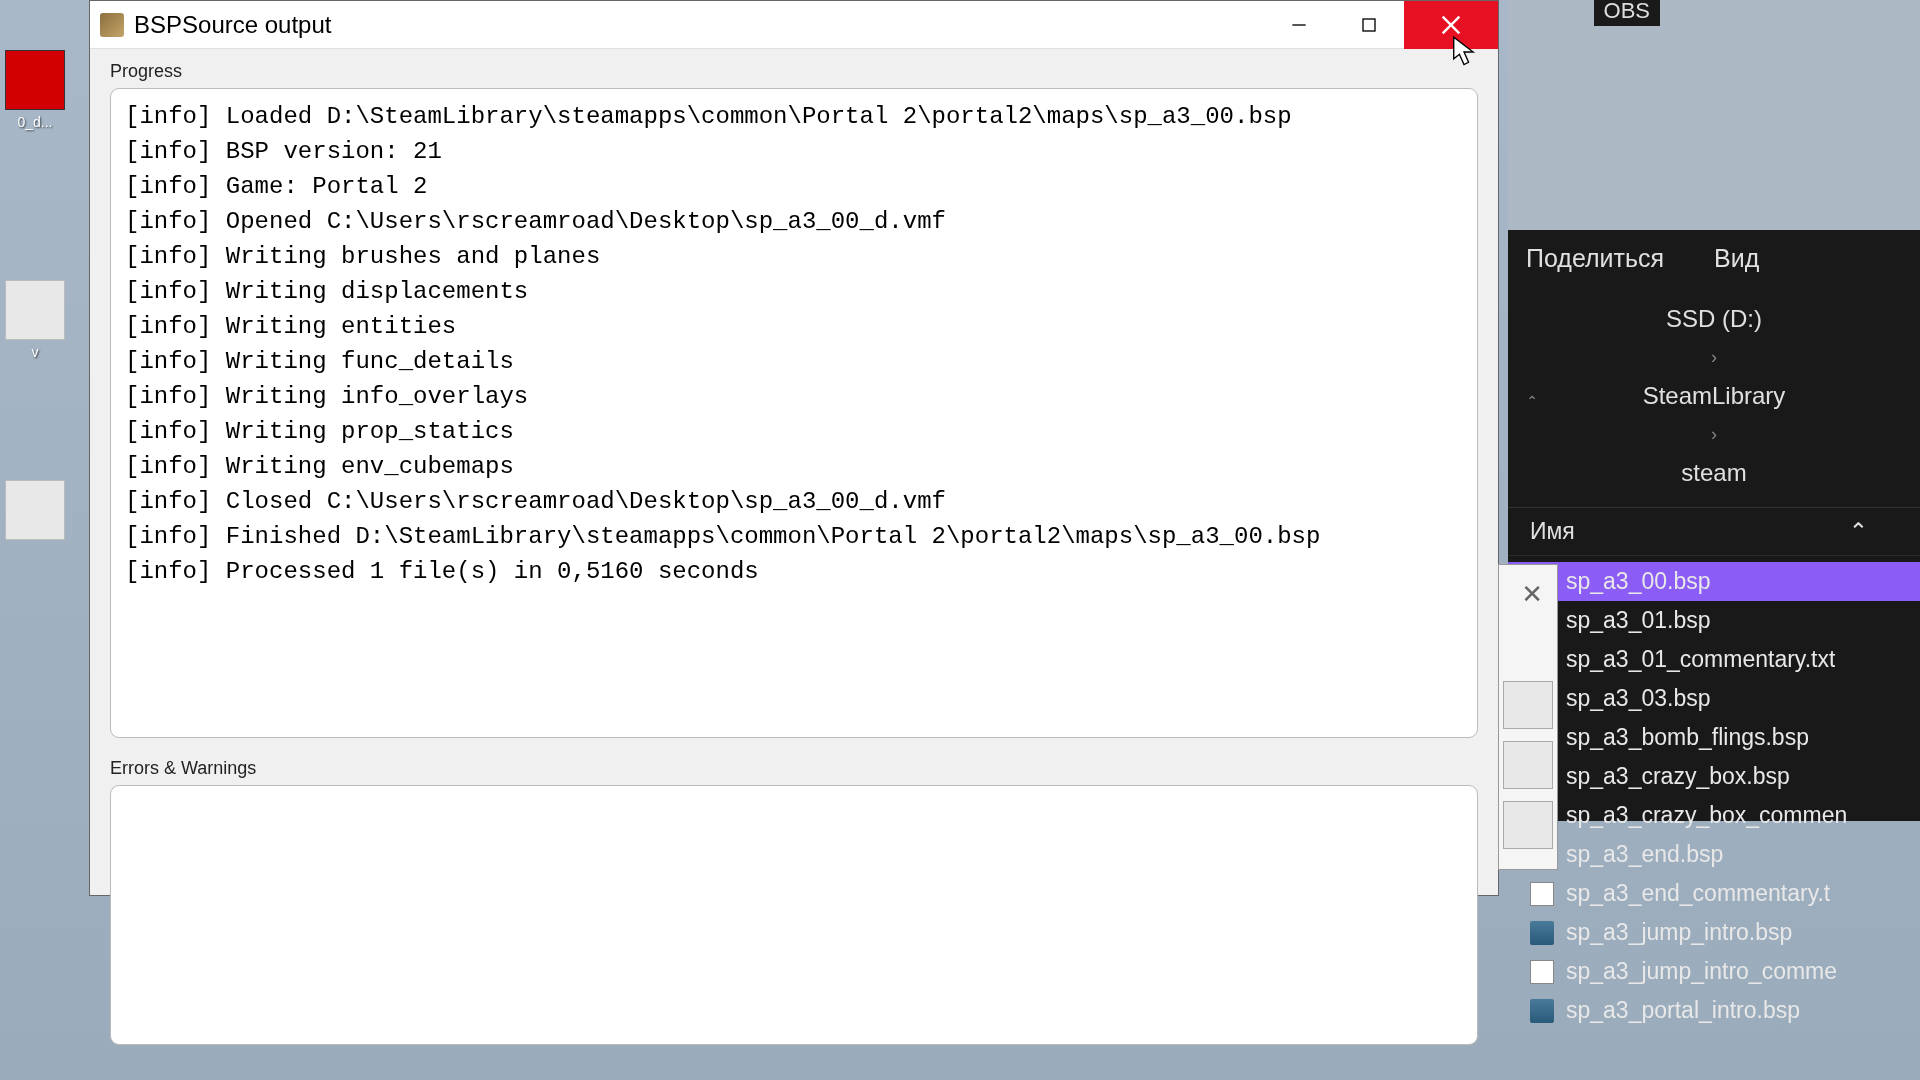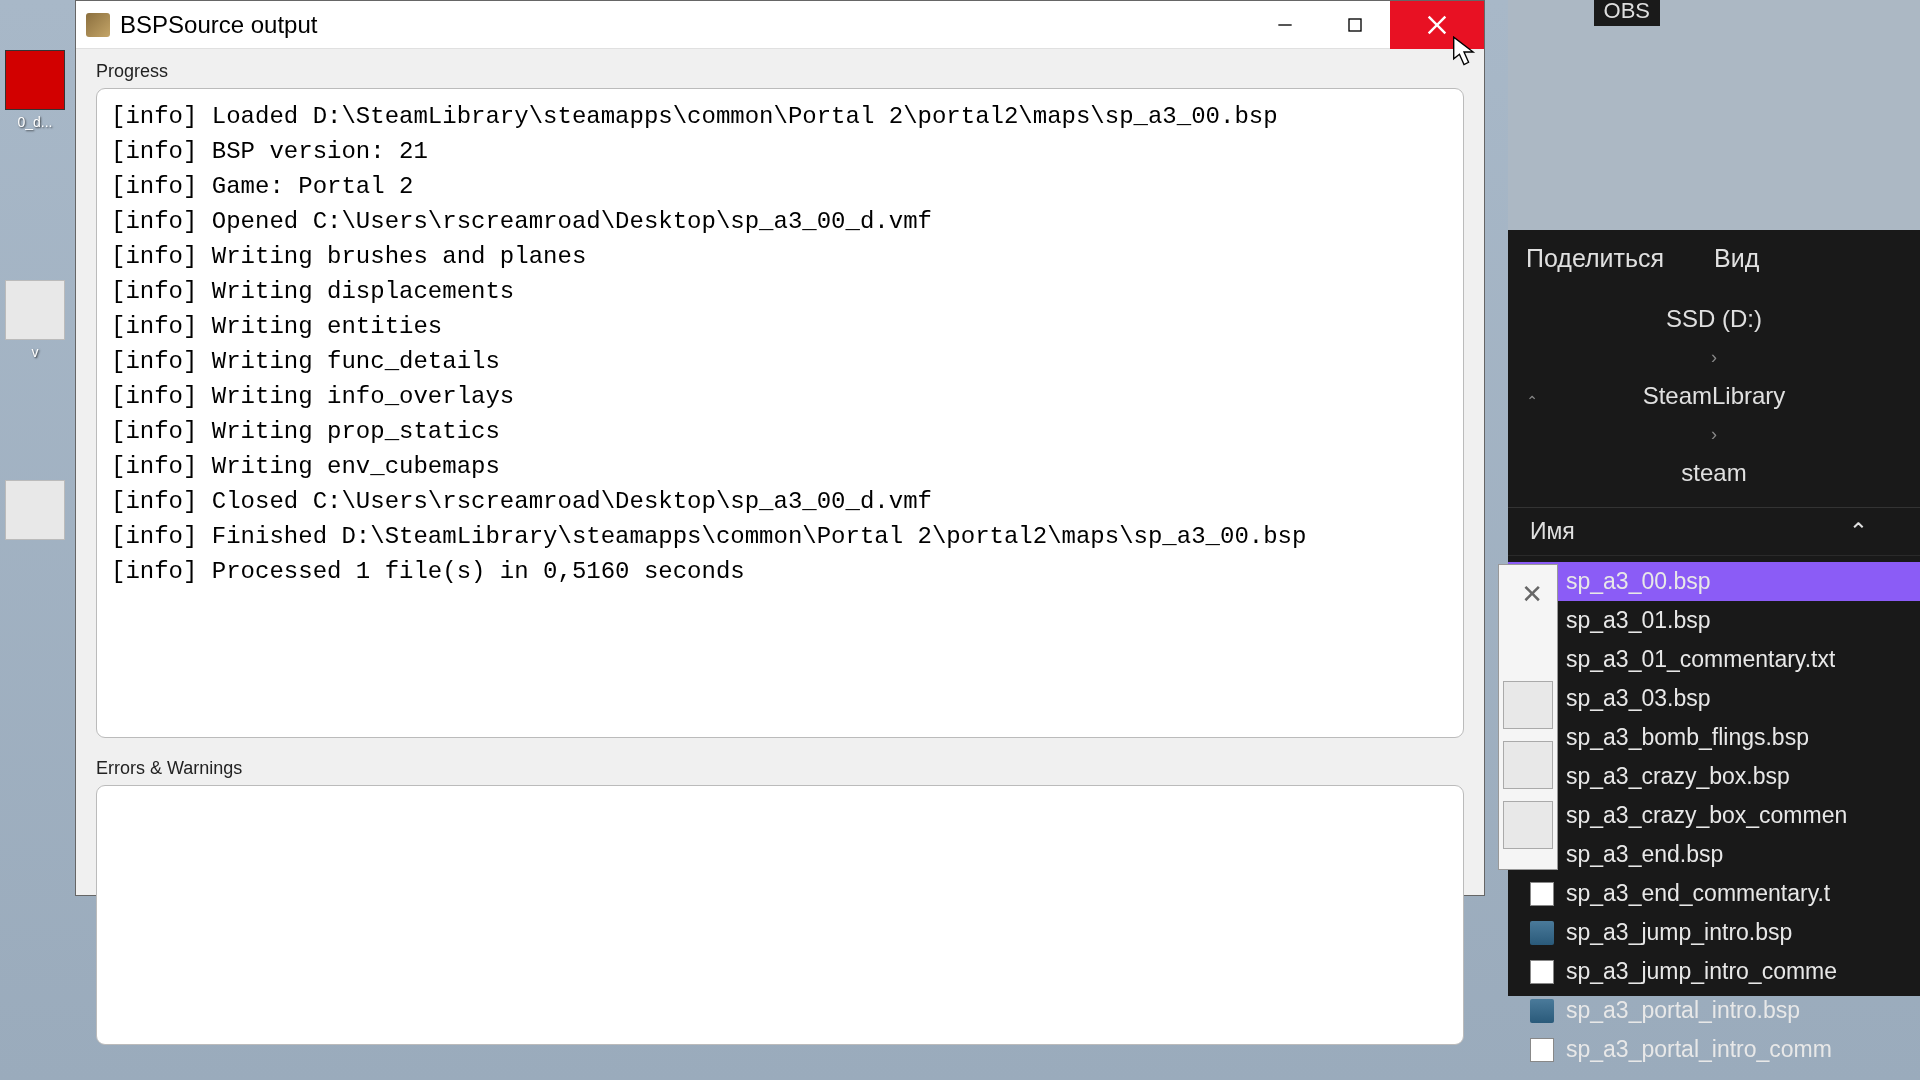--- a/index.html
+++ b/index.html
@@ -29,21 +29,21 @@
   border: 1px solid #333;
 }
 .desktop-icon.white .icon-img {
   background: #e8e8e8;
   border: 1px solid #bbb;
 }
 
 
 .main-window {
   position: absolute;
-  left: 75px;
+  left: 89px;
   top: 0;
   width: 1410px;
   height: 896px;
   background: #f0f0f0;
   border: 1px solid #666;
 }
 
 .titlebar {
   height: 48px;
   background: #fff;
@@ -114,21 +114,21 @@
 .errors-box {
   height: 260px;
 }
 
 
 .explorer {
   position: absolute;
   right: 0;
   top: 0;
   width: 412px;
-  height: 996px;
+  height: 821px;
   background: #191919;
   color: #e0e0e0;
   font-size: 22px;
 }
 .explorer .top-gap {
   height: 230px;
   background: #acb8c4;
 }
 .explorer .toolbar {
   display: flex;
@@ -362,24 +362,20 @@
         <span class="fname">sp_a3_jump_intro.bsp</span>
       </div>
       <div class="file-row">
         <span class="fi txt"></span>
         <span class="fname">sp_a3_jump_intro_comme</span>
       </div>
       <div class="file-row">
         <span class="fi bsp"></span>
         <span class="fname">sp_a3_portal_intro.bsp</span>
       </div>
-      <div class="file-row">
-        <span class="fi txt"></span>
-        <span class="fname">sp_a3_portal_intro_comm</span>
-      </div>
     </div>
 </div>
 
 <div class="obs-tab" style="position:absolute; right:260px; top:-4px; color:#ddd; background:#1a1a1a; padding:2px 10px; font-size:22px;">OBS</div>
 
 <div class="explorer-scroll-up">⌃</div>
 
 <div class="small-dialog">
   <div class="x">✕</div>
   <div class="btns">

